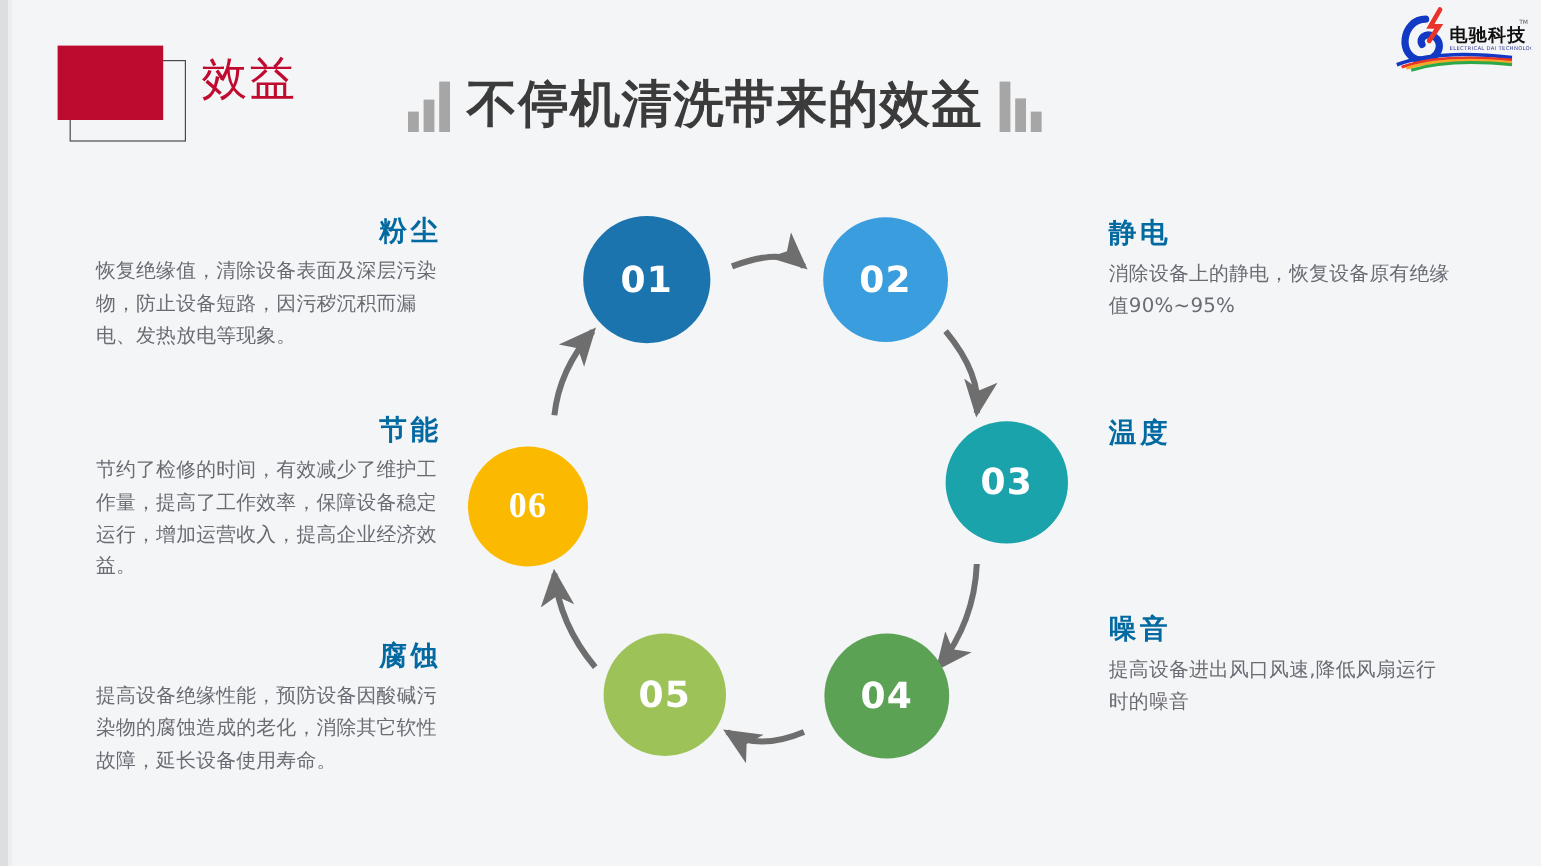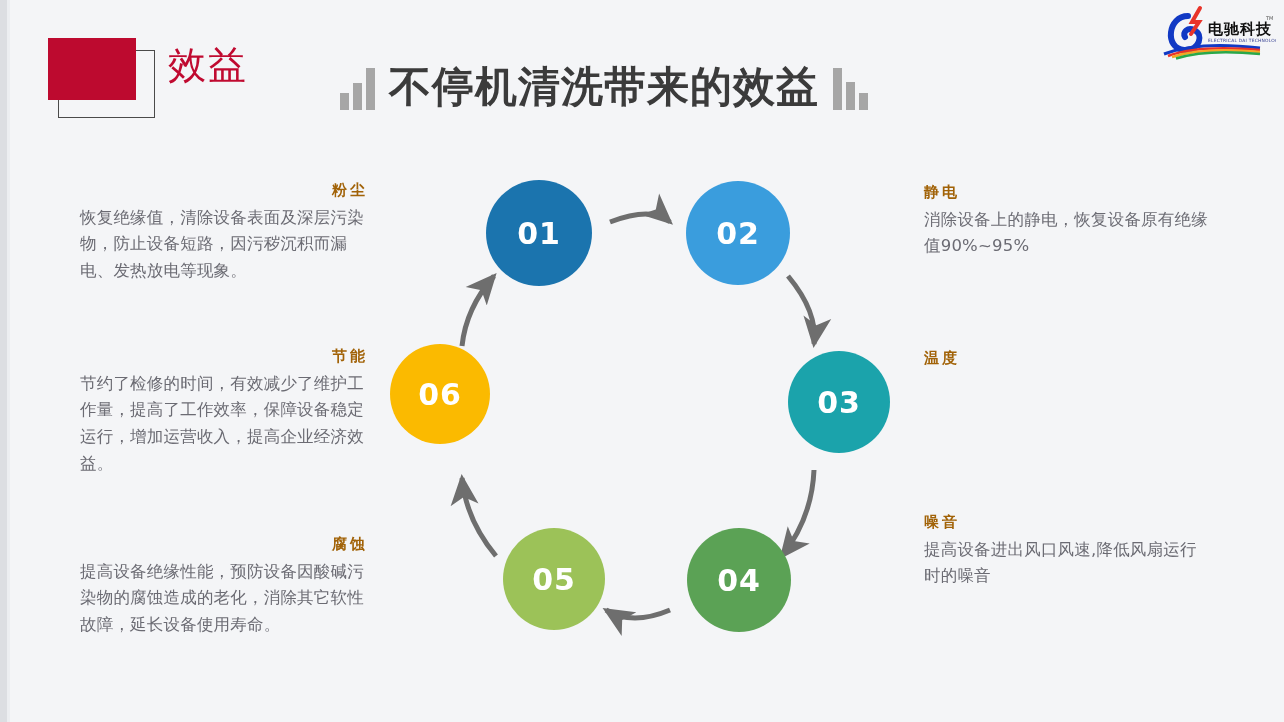--- a/index.html
+++ b/index.html
@@ -41,27 +41,27 @@
   
   .diagram{position:absolute;left:370px;top:160px;width:540px;height:520px;}
   .circle{position:absolute;border-radius:50%;display:flex;align-items:center;justify-content:center;
     color:#ffffff;font-size:30px;font-weight:bold;
     font-family:"DejaVu Sans","Liberation Sans",sans-serif;letter-spacing:1px;}
   .c1{width:106px;height:106px;left:116px;top:20px;background:#1b74ae;}
   .c2{width:104px;height:104px;left:316px;top:21px;background:#3a9ddd;}
   .c3{width:102px;height:102px;left:418px;top:191px;background:#1ba3ab;}
   .c4{width:104px;height:104px;left:317px;top:368px;background:#5ba255;}
   .c5{width:102px;height:102px;left:133px;top:368px;background:#9cc258;}
-  .c6{width:100px;height:100px;left:20px;top:184px;background:#fbba00;}
+  .c6{width:100px;height:100px;left:20px;top:212px;background:#fbba00;font-family:Liberation Serif, serif;}
   .arrows{position:absolute;left:0;top:0;width:540px;height:520px;}
 
   
   .tblock{position:absolute;width:288px;}
-  .tblock h3{margin:0 0 6px 0;font-size:15px;font-weight:bold;color:#a16207;
-    font-family:Liberation Sans, sans-serif;letter-spacing:3px;line-height:1.1;}
+  .tblock h3{margin:0 0 6px 0;font-size:23px;font-weight:bold;color:#0369a1;
+    font-family:Liberation Mono, monospace;letter-spacing:3px;line-height:1.1;}
   .tblock p{margin:0;font-size:16.5px;line-height:1.62;color:#6b6b73;
     font-family:"DejaVu Sans","Liberation Sans",sans-serif;letter-spacing:0.2px;}
   .left{left:80px;text-align:right;}
   .left h3{text-align:right;}
   .left p{text-align:left;}
   .right{left:924px;text-align:left;}
 
   .b1{top:182px;}
   .b6{top:348px;}
   .b5{top:496px;margin-top:40px;}

